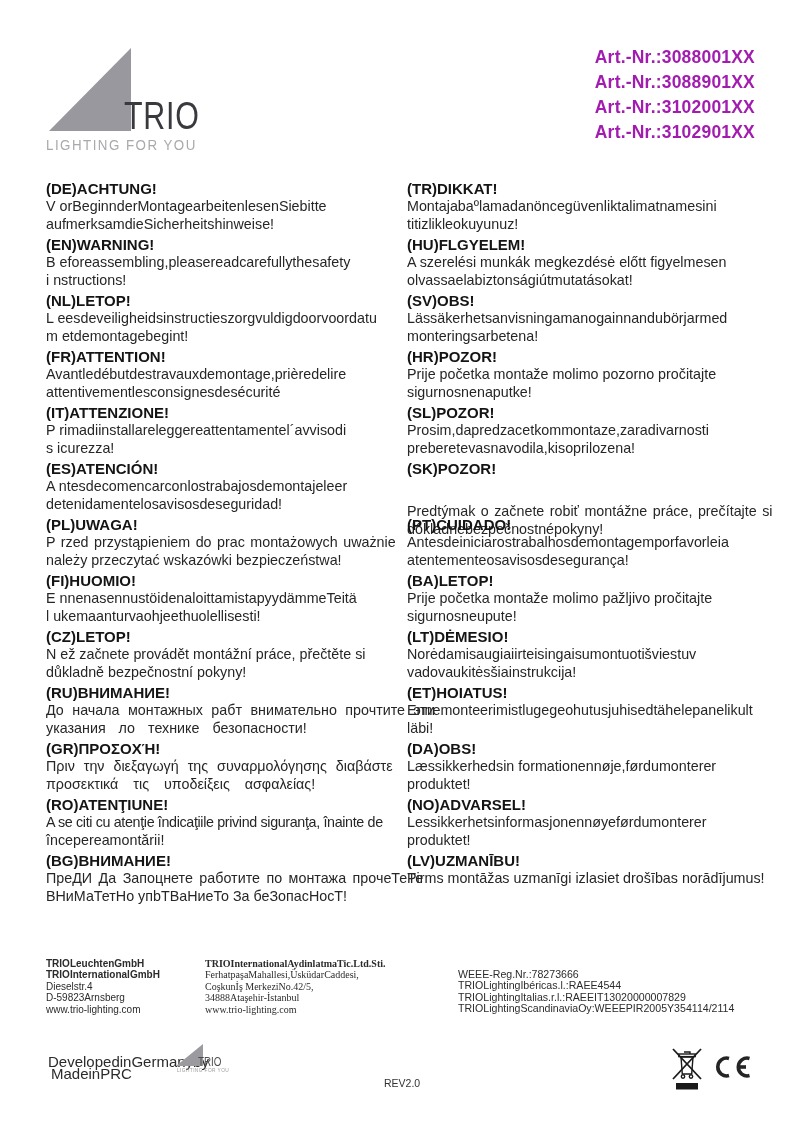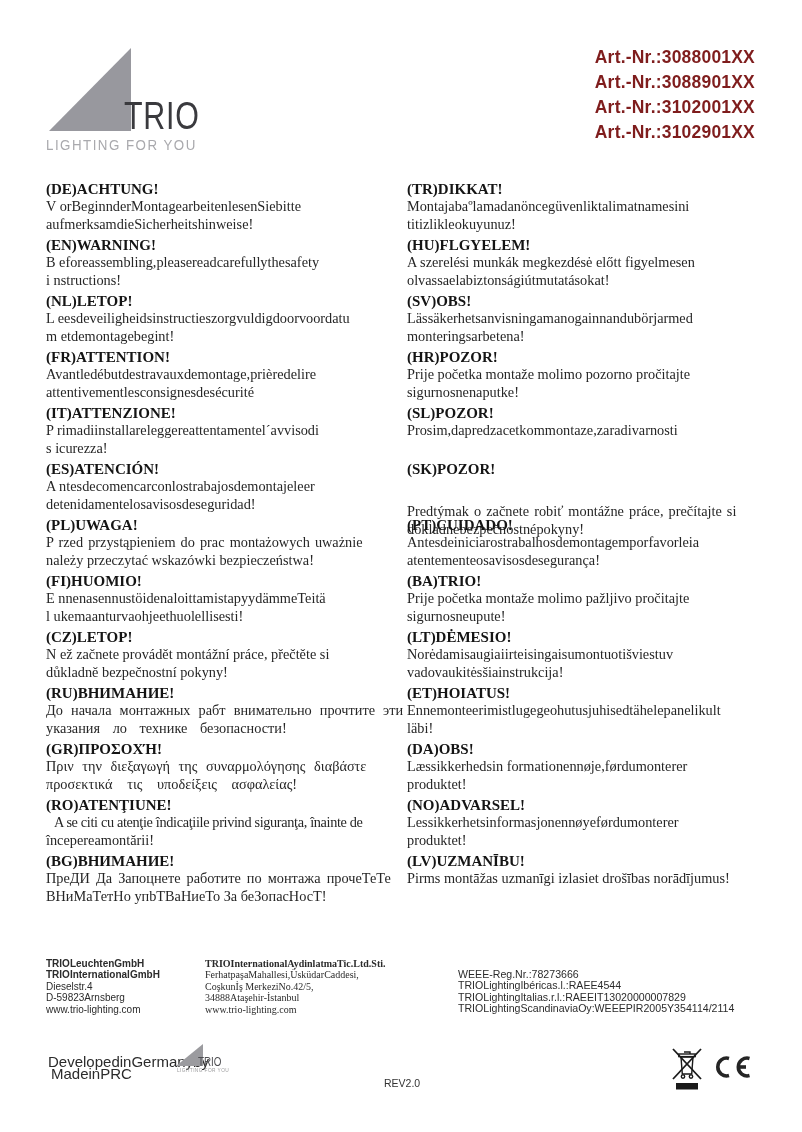--- a/index.html
+++ b/index.html
@@ -22,43 +22,43 @@
   .logo-tagline {
     position:absolute; left:46px; top:137px;
     font-size:14.5px; font-weight:400; color:#a9a9ad;
     letter-spacing:1.6px; transform:scaleX(0.92); transform-origin:left top;
     white-space:nowrap;
   }
 
   
   .art-block {
     position:absolute; top:45px; right:47px; 
-    font-size:17.5px; font-weight:700; line-height:25px; color:#7f1d1d;
+    font-size:17.5px; font-weight:700; line-height:25px; color:#a21caf;
     letter-spacing:0.2px;
   }
 
   
-  .col { position:absolute; top:180px; width:364px;font-family:Liberation Serif, serif; }
+  .col { position:absolute; top:180px; width:364px; }
   .col-left  { left:46px; }
   .col-right { left:407px; }
   .section { height:56px; }
   .sec-title {
     font-size:15px; font-weight:700; line-height:18px; color:#141414;
     white-space:nowrap;
   }
   .ln {
     font-size:14.3px; line-height:17.6px; color:#262626; white-space:nowrap;
   }
   [data-name="section-ru"] .ln-1 { word-spacing:4.5px; }
   [data-name="section-ru"] .ln-2 { word-spacing:9px; }
   [data-name="section-gr"] .ln-1 { word-spacing:5px; }
   [data-name="section-gr"] .ln-2 { word-spacing:11px; }
   [data-name="section-bg"] .ln-1 { word-spacing:2.5px; }
   [data-name="section-pl"] .ln-1 { word-spacing:1.5px; }
-  [data-name="section-ro"] .ln-1 { letter-spacing:-0.35px;margin-left:8px; }
+  [data-name="section-ro"] .ln-1 { letter-spacing:-0.35px; }
   [data-name="section-sk"] .ln-1 { word-spacing:1.5px;margin-top:25px; }
 
   
   .addr {
     position:absolute; top:958px; font-size:10px; line-height:11.4px;
     color:#2b2b2b; white-space:nowrap;
   }
   .addr-de { left:46px; }
   .addr-tr { left:205px;font-family:Liberation Serif, serif; }
   .addr .b { font-weight:700; }
@@ -185,33 +185,34 @@
       <div class="ln ln-2" data-name="section-line">monteringsarbetena!</div>
     </div>
     <div class="section" data-name="section-hr">
       <div class="sec-title" data-name="section-title">(HR)POZOR!</div>
       <div class="ln ln-1" data-name="section-line">Prije početka montaže molimo pozorno pročitajte</div>
       <div class="ln ln-2" data-name="section-line">sigurnosnenaputke!</div>
     </div>
     <div class="section" data-name="section-sl">
       <div class="sec-title" data-name="section-title">(SL)POZOR!</div>
       <div class="ln ln-1" data-name="section-line">Prosim,dapredzacetkommontaze,zaradivarnosti</div>
+      <div class="ln ln-2" data-name="section-line">preberetevasnavodila,kisoprilozena!</div>
     </div>
     <div class="section" data-name="section-sk">
       <div class="sec-title" data-name="section-title">(SK)POZOR!</div>
       <div class="ln ln-1" data-name="section-line">Predtýmak o začnete robiť montážne práce, prečítajte si</div>
       <div class="ln ln-2" data-name="section-line">dôkladnebezpečnostnépokyny!</div>
     </div>
     <div class="section" data-name="section-pt">
       <div class="sec-title" data-name="section-title">(PT)CUIDADO!</div>
       <div class="ln ln-1" data-name="section-line">Antesdeiniciarostrabalhosdemontagemporfavorleia</div>
       <div class="ln ln-2" data-name="section-line">atentementeosavisosdesegurança!</div>
     </div>
     <div class="section" data-name="section-ba">
-      <div class="sec-title" data-name="section-title">(BA)TRIO!</div>
+      <div class="sec-title" data-name="section-title">(BA)LETOP!</div>
       <div class="ln ln-1" data-name="section-line">Prije početka montaže molimo pažljivo pročitajte</div>
       <div class="ln ln-2" data-name="section-line">sigurnosneupute!</div>
     </div>
     <div class="section" data-name="section-lt">
       <div class="sec-title" data-name="section-title">(LT)DĖMESIO!</div>
       <div class="ln ln-1" data-name="section-line">Norėdamisaugiaiirteisingaisumontuotišviestuv</div>
       <div class="ln ln-2" data-name="section-line">vadovaukitėsšiainstrukcija!</div>
     </div>
     <div class="section" data-name="section-et">
       <div class="sec-title" data-name="section-title">(ET)HOIATUS!</div>

